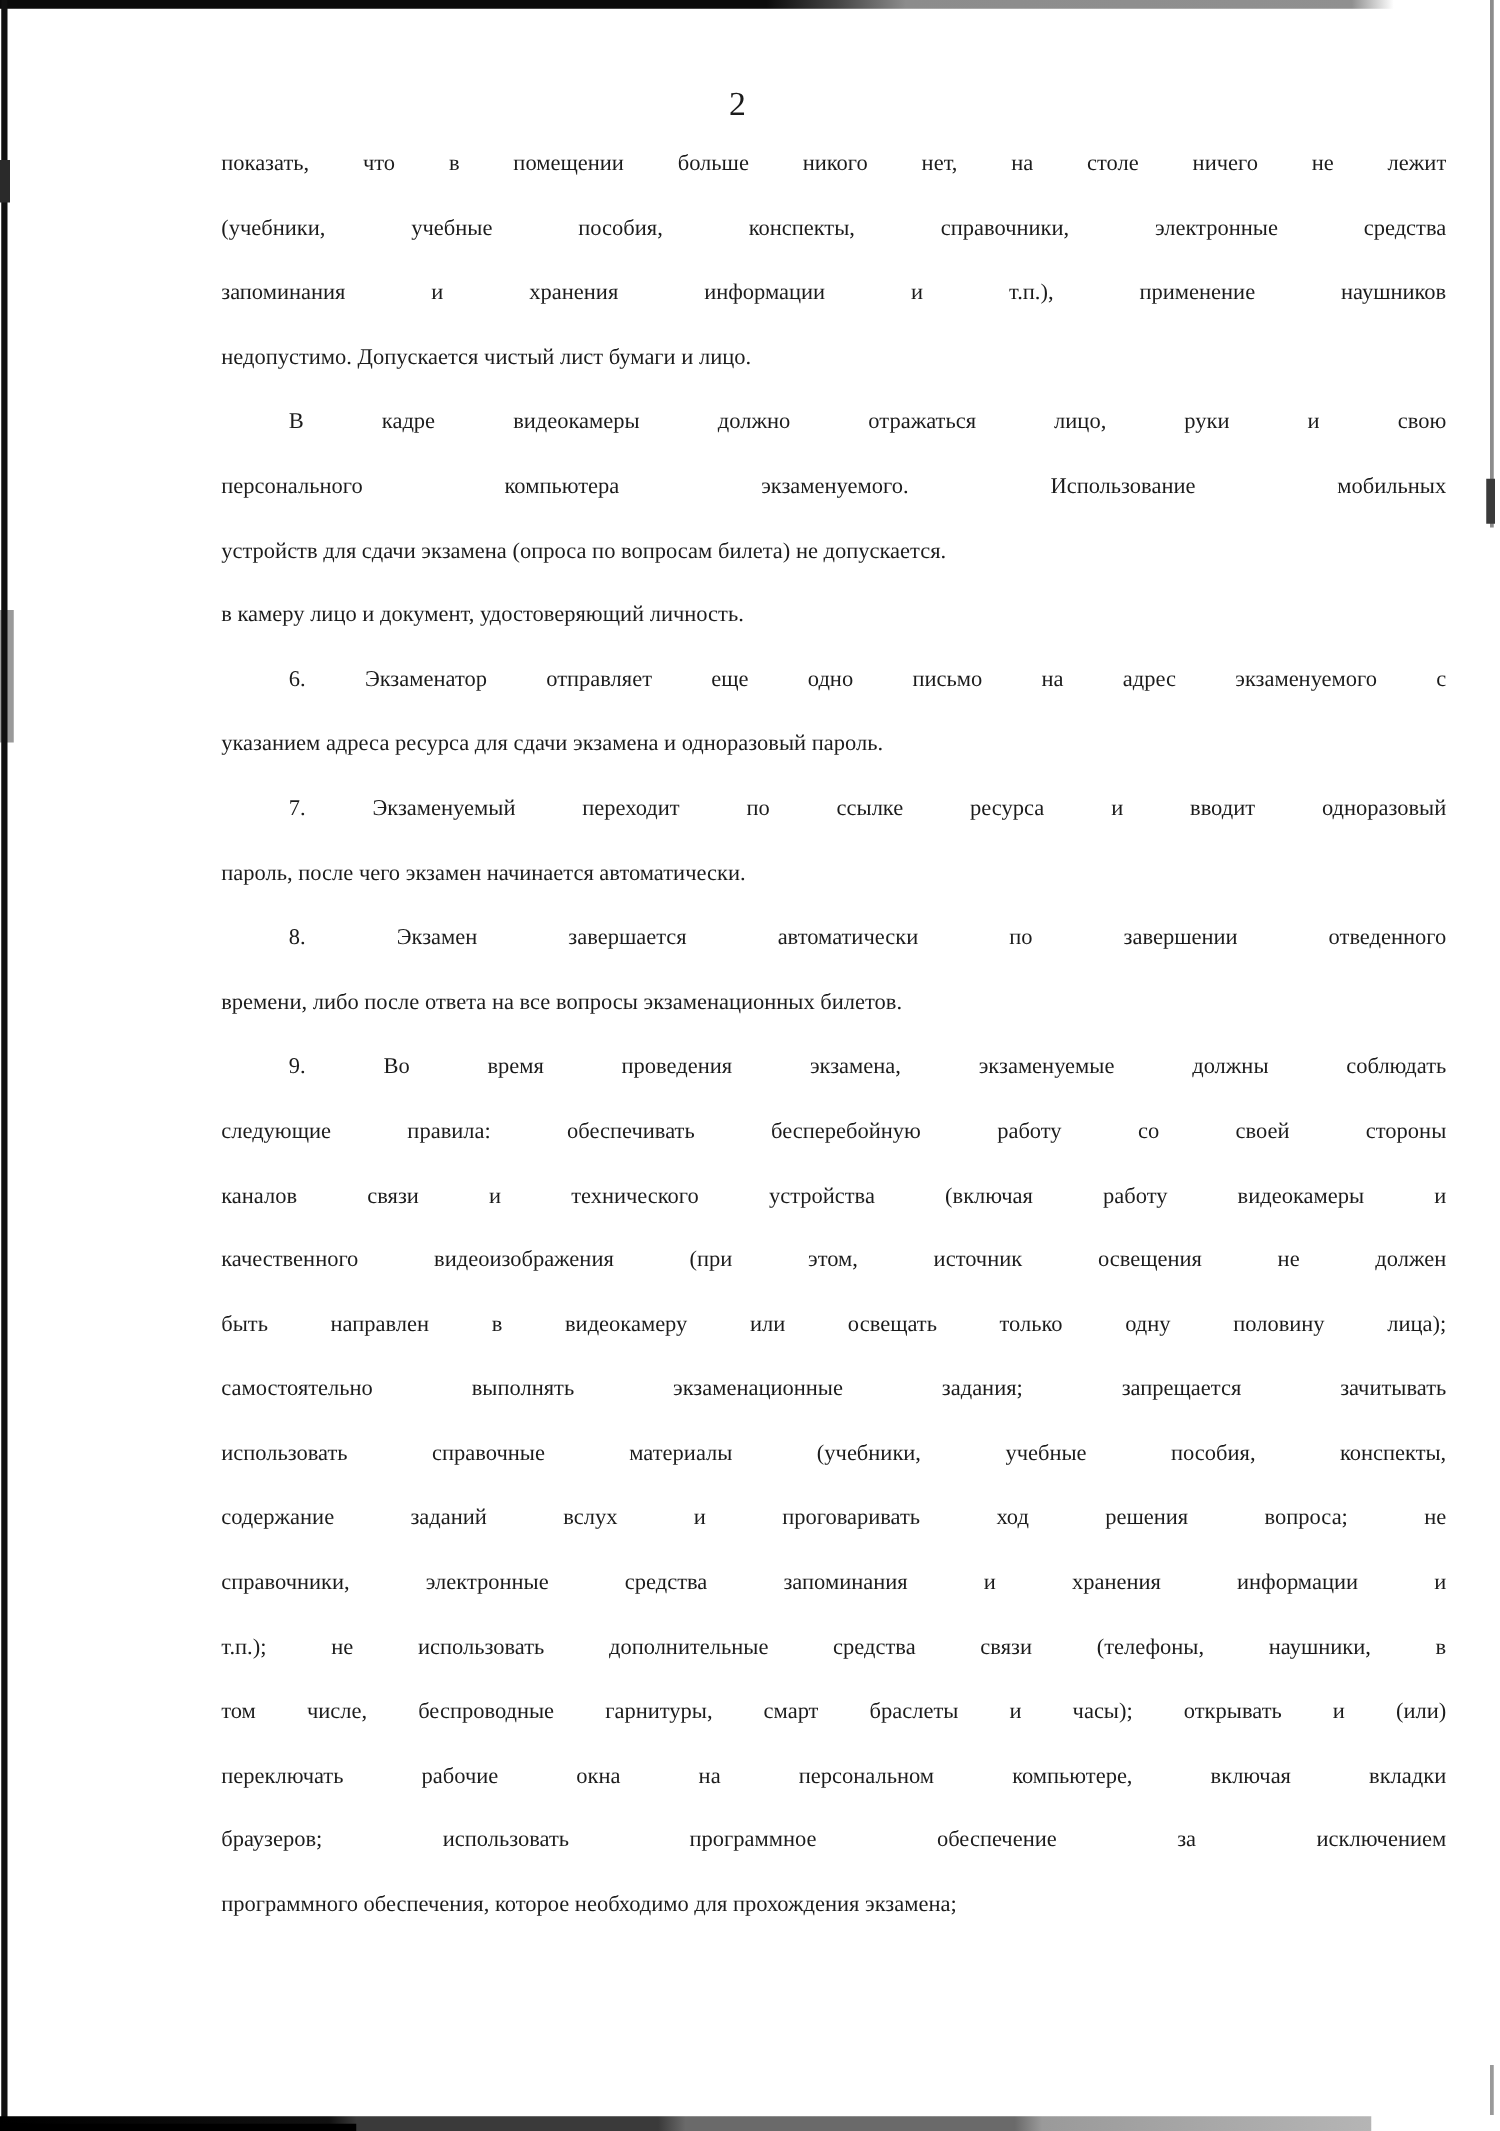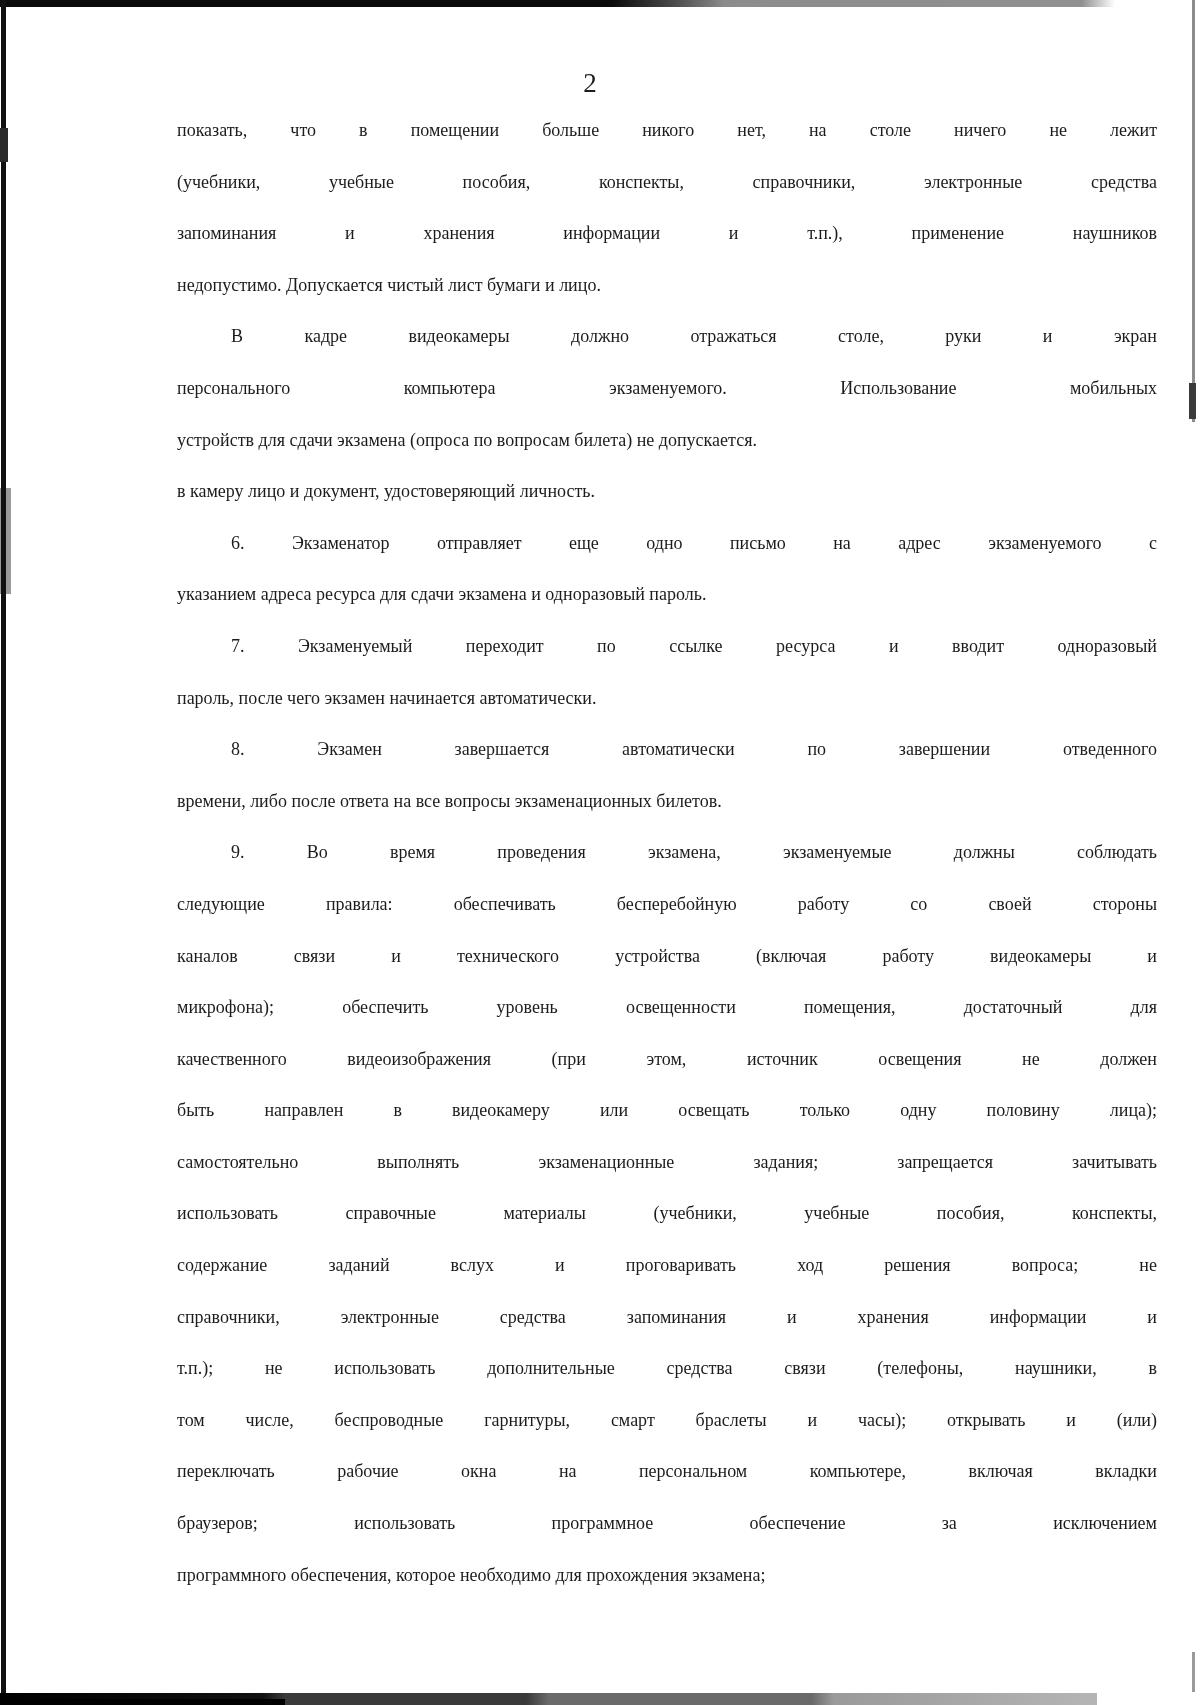--- a/index.html
+++ b/index.html
@@ -94,34 +94,33 @@
   <div class="scan-bottom"></div>
   <div class="scan-bottom-dark"></div>
 
   <div class="page-number">2</div>
 
   <div class="text-block" id="text-block">
       <div class="line">показать, что в помещении больше никого нет, на столе ничего не лежит</div>
       <div class="line">(учебники, учебные пособия, конспекты, справочники, электронные средства</div>
       <div class="line">запоминания и хранения информации и т.п.), применение наушников</div>
       <div class="line last">недопустимо. Допускается чистый лист бумаги и лицо.</div>
-      <div class="line indent">В кадре видеокамеры должно отражаться столе, руки и экран</div>
+      <div class="line indent">В кадре видеокамеры должно отражаться лицо, руки и свою</div>
       <div class="line">персонального компьютера экзаменуемого. Использование мобильных</div>
       <div class="line last">устройств для сдачи экзамена (опроса по вопросам билета) не допускается.</div>
       <div class="line last">в камеру лицо и документ, удостоверяющий личность.</div>
       <div class="line indent">6. Экзаменатор отправляет еще одно письмо на адрес экзаменуемого с</div>
       <div class="line last">указанием адреса ресурса для сдачи экзамена и одноразовый пароль.</div>
       <div class="line indent">7. Экзаменуемый переходит по ссылке ресурса и вводит одноразовый</div>
       <div class="line last">пароль, после чего экзамен начинается автоматически.</div>
       <div class="line indent">8. Экзамен завершается автоматически по завершении отведенного</div>
       <div class="line last">времени, либо после ответа на все вопросы экзаменационных билетов.</div>
       <div class="line indent">9. Во время проведения экзамена, экзаменуемые должны соблюдать</div>
       <div class="line">следующие правила: обеспечивать бесперебойную работу со своей стороны</div>
       <div class="line">каналов связи и технического устройства (включая работу видеокамеры и</div>
-      <div class="line">микрофона); обеспечить уровень освещенности помещения, достаточный для</div>
       <div class="line">качественного видеоизображения (при этом, источник освещения не должен</div>
       <div class="line">быть направлен в видеокамеру или освещать только одну половину лица);</div>
       <div class="line">самостоятельно выполнять экзаменационные задания; запрещается зачитывать</div>
       <div class="line">использовать справочные материалы (учебники, учебные пособия, конспекты,</div>
       <div class="line">содержание заданий вслух и проговаривать ход решения вопроса; не</div>
       <div class="line">справочники, электронные средства запоминания и хранения информации и</div>
       <div class="line">т.п.); не использовать дополнительные средства связи (телефоны, наушники, в</div>
       <div class="line">том числе, беспроводные гарнитуры, смарт браслеты и часы); открывать и (или)</div>
       <div class="line">переключать рабочие окна на персональном компьютере, включая вкладки</div>
       <div class="line">браузеров; использовать программное обеспечение за исключением</div>

